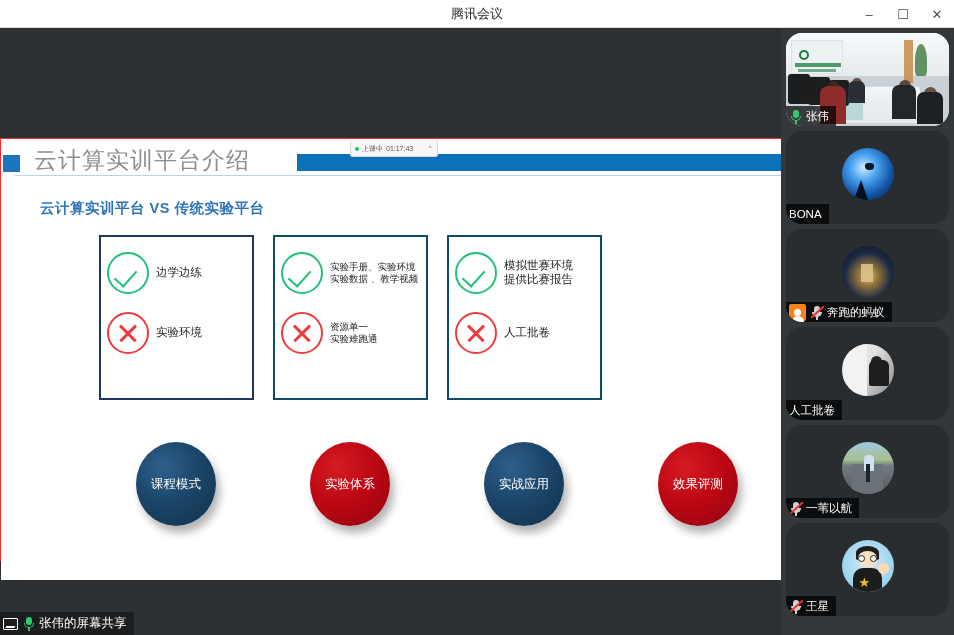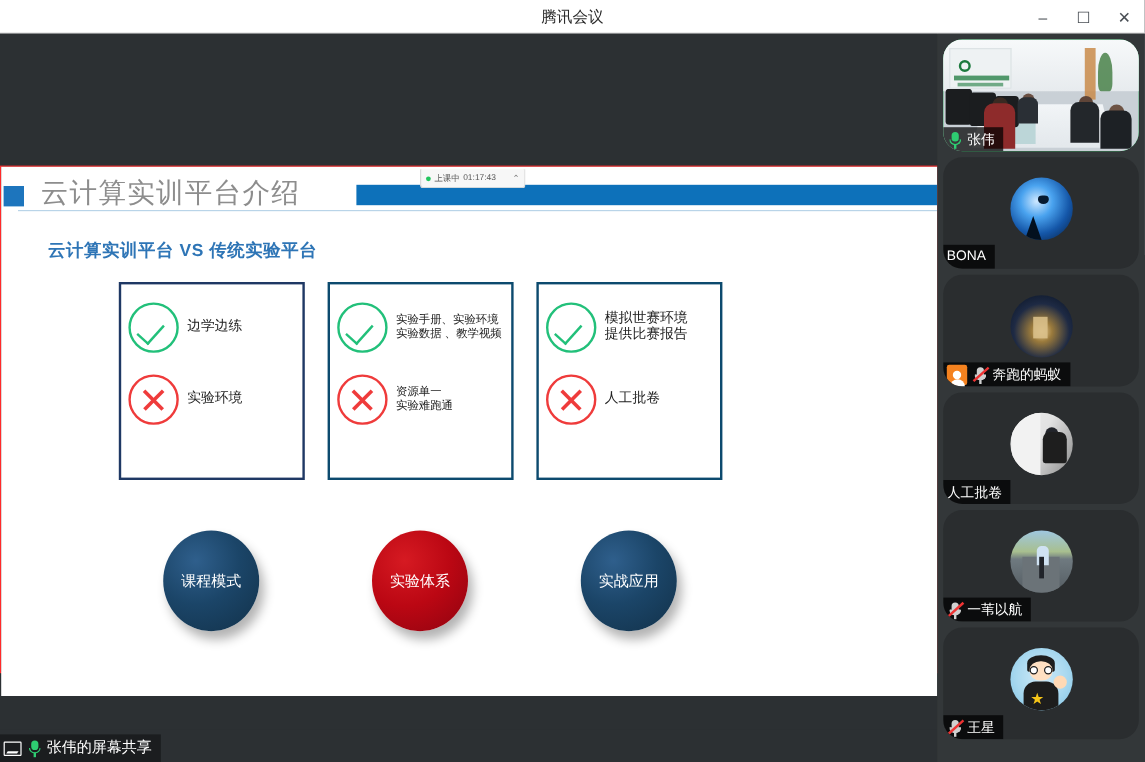--- a/index.html
+++ b/index.html
@@ -308,20 +308,23 @@
 
       <div class="bubble navy b1">
         <span>课程模式</span>
       </div>
       <div class="bubble red b2">
         <span>实验体系</span>
       </div>
       <div class="bubble navy b3">
         <span>实战应用</span>
       </div>
+      <div class="bubble red b4">
+        <span>效果评测</span>
+      </div>
 
     </div>
   </div>
 
   <div class="sharebar">
     <div class="sharetag">
       <span class="scr-ic"></span>
       <span class="mic-ic">
         <span class="cap"></span>
           <span class="arc"></span>

